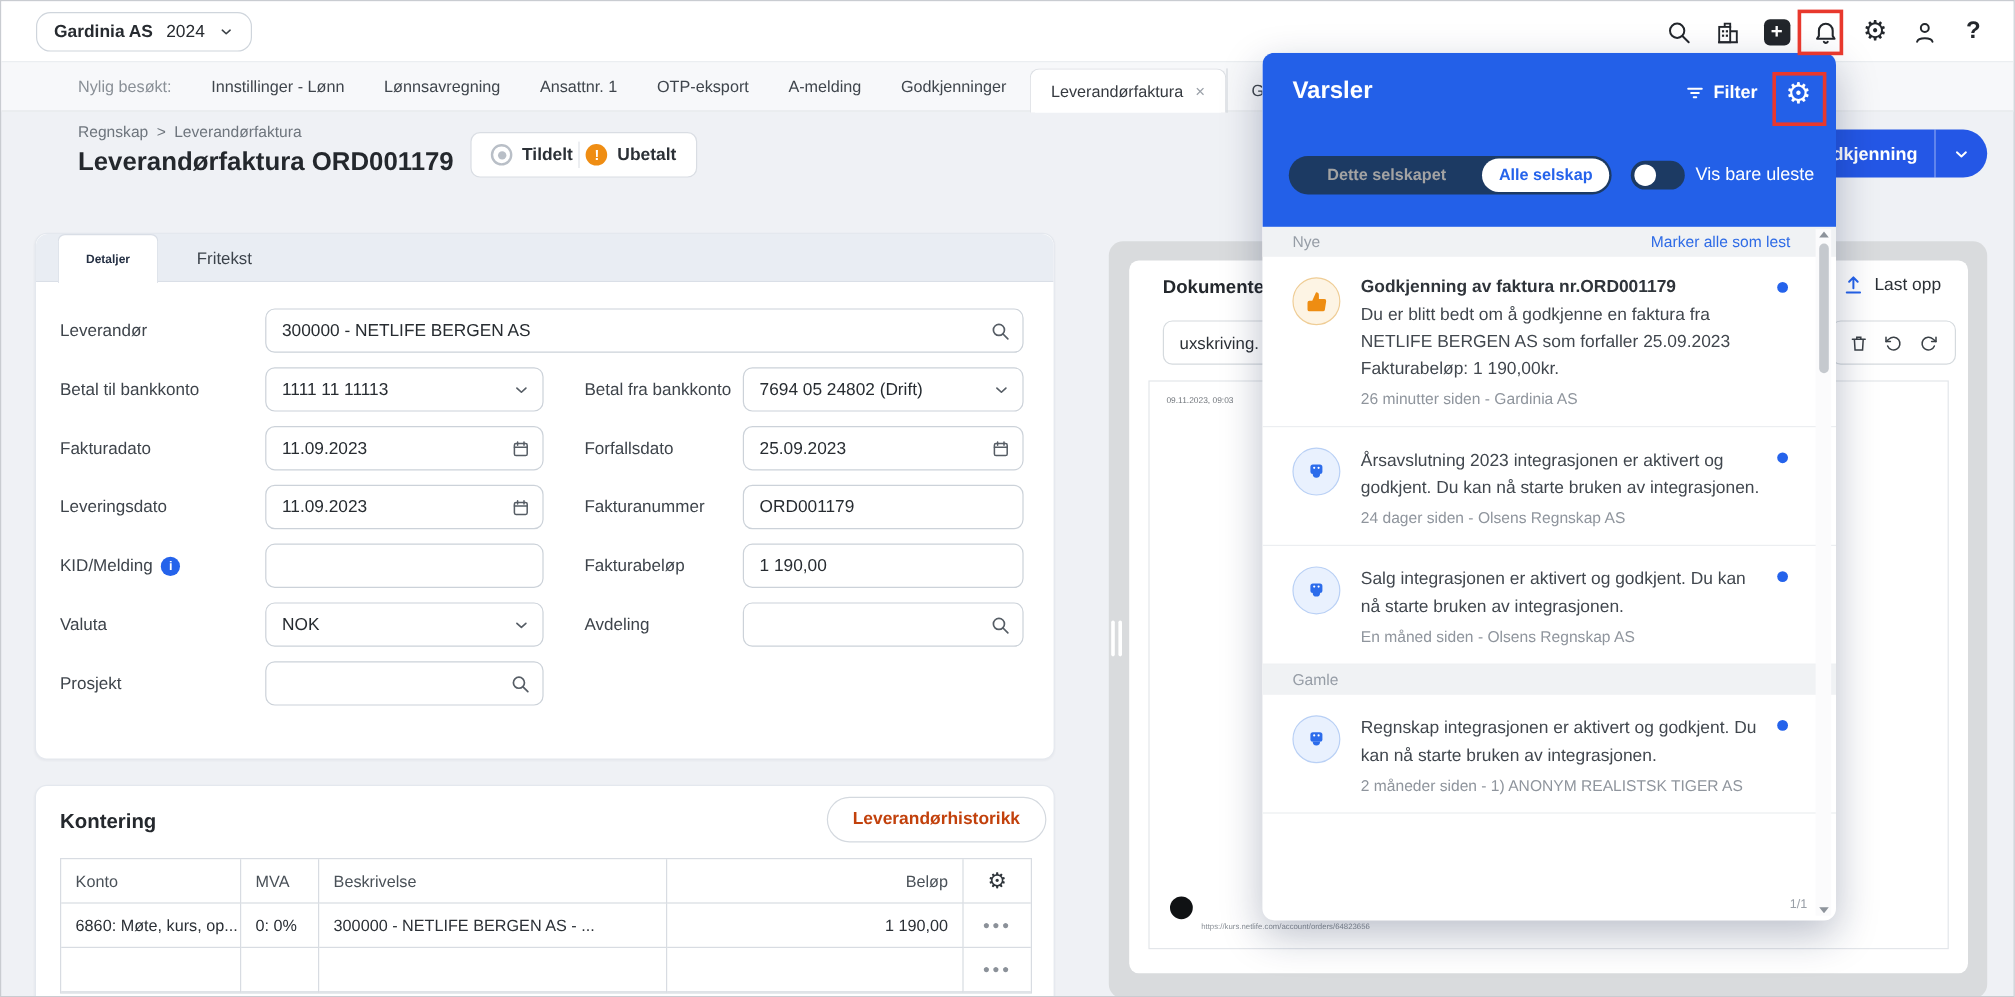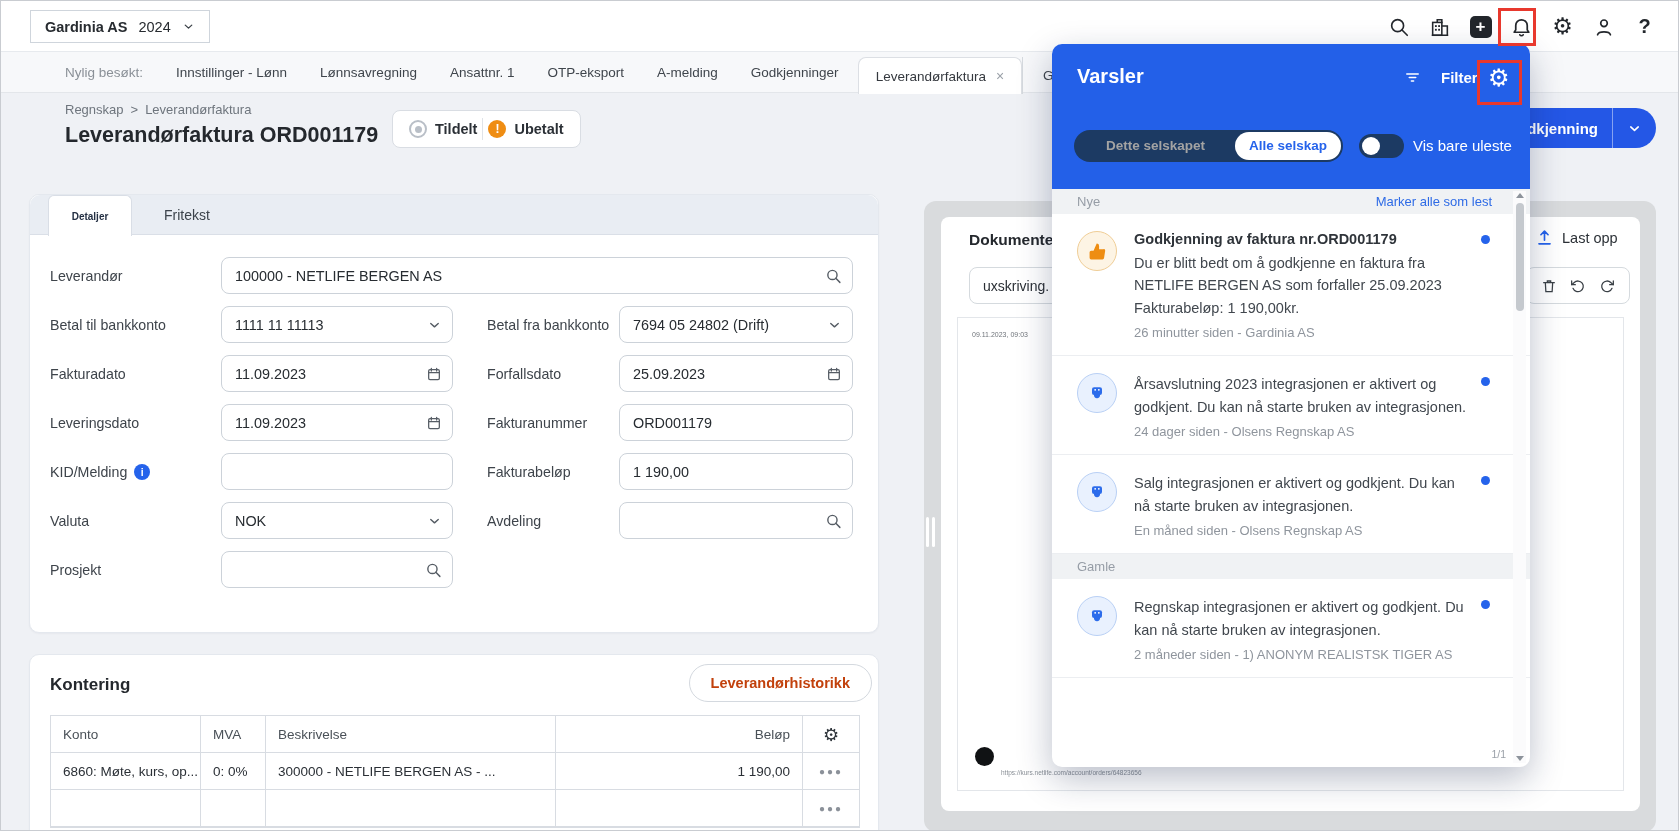--- a/index.html
+++ b/index.html
@@ -1,21 +1,21 @@
 <!DOCTYPE html>
 <html><head>
 <meta charset="utf-8">
 <style>
   html,body{margin:0;padding:0;background:#dfe2e6;font-family:"Liberation Sans",sans-serif;}
   *{box-sizing:border-box;}
   #stage{position:relative;width:1679px;height:831px;background:#eff1f5;border:1px solid #c9ccd1;overflow:hidden;}
   svg{display:block;}
   
   .topbar{position:absolute;left:0;top:0;width:100%;height:51px;background:#fff;border-bottom:1px solid #e7eaee;}
-  .company{position:absolute;left:29px;top:9px;height:33px;display:flex;align-items:center;gap:11px;padding:0 14px;border:1px solid #cfd5dc;border-radius:0;background:#fff;cursor:pointer;}
+  .company{position:absolute;left:29px;top:9px;height:33px;display:flex;align-items:center;gap:11px;padding:0 14px;border:1px solid #cfd5dc;border-radius:12px;background:#fff;cursor:pointer;}
   .company .c-name{font-size:14.5px;font-weight:700;color:#272b30;}
   .company .c-year{font-size:14.5px;color:#272b30;}
   .top-icons{position:absolute;right:22px;top:0;height:51px;display:flex;align-items:center;gap:18px;}
   .tico{width:23px;height:23px;display:flex;align-items:center;justify-content:center;color:#23272c;cursor:pointer;}
   .glyph-gear{font-family:"DejaVu Sans",sans-serif;font-size:23px;line-height:1;color:#23272c;}
   .help-q{font-size:20px;font-weight:600;color:#23272c;}
   .plus-sq{width:22px;height:22px;background:#22262b;border-radius:5px;color:#fff;display:flex;align-items:center;justify-content:center;font-size:17px;font-weight:700;line-height:1;}
   
   .navrow{position:absolute;left:0;top:51px;width:100%;height:41px;background:#f7f8fa;border-bottom:1px solid #e3e6ea;}
   .nav-inner{position:absolute;left:64px;top:0;height:41px;display:flex;align-items:center;gap:33px;}
@@ -75,21 +75,21 @@
   .doc-toolbar{position:absolute;left:585px;top:50px;width:104px;height:37px;border:1px solid #d5dade;border-radius:8px;display:flex;align-items:center;justify-content:center;gap:13px;color:#3a4046;}
   .doc-toolbar .tbi{cursor:pointer;}
   .preview{position:absolute;left:16px;top:100px;width:667px;height:474px;background:#fff;border:1px solid #e3e6ea;}
   .tinydate{position:absolute;left:14px;top:13px;font-size:7px;color:#70757b;}
   .chatdot{position:absolute;left:34px;top:530px;width:19px;height:19px;background:#101214;border-radius:50%;cursor:pointer;}
   .tinyurl{position:absolute;left:60px;top:552px;font-size:6.5px;color:#8a9097;}
   
   .np{position:absolute;left:1051px;top:43px;width:478px;height:723px;background:#fff;border-radius:10px;overflow:hidden;z-index:50;box-shadow:0 12px 34px rgba(15,30,70,.28);}
   .np-head{position:relative;height:145px;background:#2360e8;}
   .np-title{position:absolute;left:25px;top:21px;font-size:20px;font-weight:700;color:#fff;}
-  .np-filter{position:absolute;left:352px;top:25px;display:flex;align-items:flex-end;gap:20px;color:#fff;font-size:15px;font-weight:600;cursor:pointer;}
+  .np-filter{position:absolute;left:352px;top:25px;display:flex;align-items:flex-end;gap:7px;color:#fff;font-size:15px;font-weight:600;cursor:pointer;}
   .np-gear{position:absolute;left:436px;top:22px;font-family:"DejaVu Sans",sans-serif;font-size:24px;line-height:1;color:#fff;cursor:pointer;}
   .np-seg{position:absolute;left:22px;top:86px;height:32px;background:#1c3a63;border-radius:16px;display:inline-flex;align-items:center;padding:2px;}
   .np-seg .sg{padding:0 30px;font-size:13.5px;font-weight:600;color:#a3a3a3;line-height:28px;cursor:pointer;}
   .np-seg .sg-on{background:#fff;color:#2563eb;border-radius:14px;padding:0 14px;}
   .np-toggle{position:absolute;left:307px;top:90px;width:45px;height:24px;background:#1c3a63;border-radius:12px;cursor:pointer;}
   .np-toggle i{position:absolute;left:3px;top:3px;width:18px;height:18px;background:#fff;border-radius:50%;}
   .np-toglabel{position:absolute;left:361px;top:93px;font-size:15px;color:#fff;}
   .np-sec{height:25px;background:#f0f2f4;display:flex;align-items:center;justify-content:space-between;padding:0 38px 0 25px;}
   .np-sec .s-label{font-size:13px;color:#969da6;}
   .np-sec .s-link{font-size:13px;color:#2e6be6;cursor:pointer;}
@@ -214,21 +214,21 @@
   </div>
 
   <div class="card details-card">
     <div class="tabstrip">
       <div class="dtab-active">Detaljer</div>
       <div class="dtab">Fritekst</div>
     </div>
     <div class="form">
       <div class="flabel">Leverandør</div>
       <div class="inp" style="grid-column:2 / span 3;">
-        <span>100000 - NETLIFE BERGEN AS</span>
+        <span>300000 - NETLIFE BERGEN AS</span>
         <span class="icn">
             <svg width="17" height="17" viewBox="0 0 24 24" fill="none" stroke="currentColor" stroke-width="2" stroke-linecap="round">
               <circle cx="10.5" cy="10.5" r="6.5"></circle>
               <path d="M15.3 15.3L21 21"></path>
             </svg>
           </span>
       </div>
 
       <div class="flabel">Betal til bankkonto</div>
       <div class="inp">

